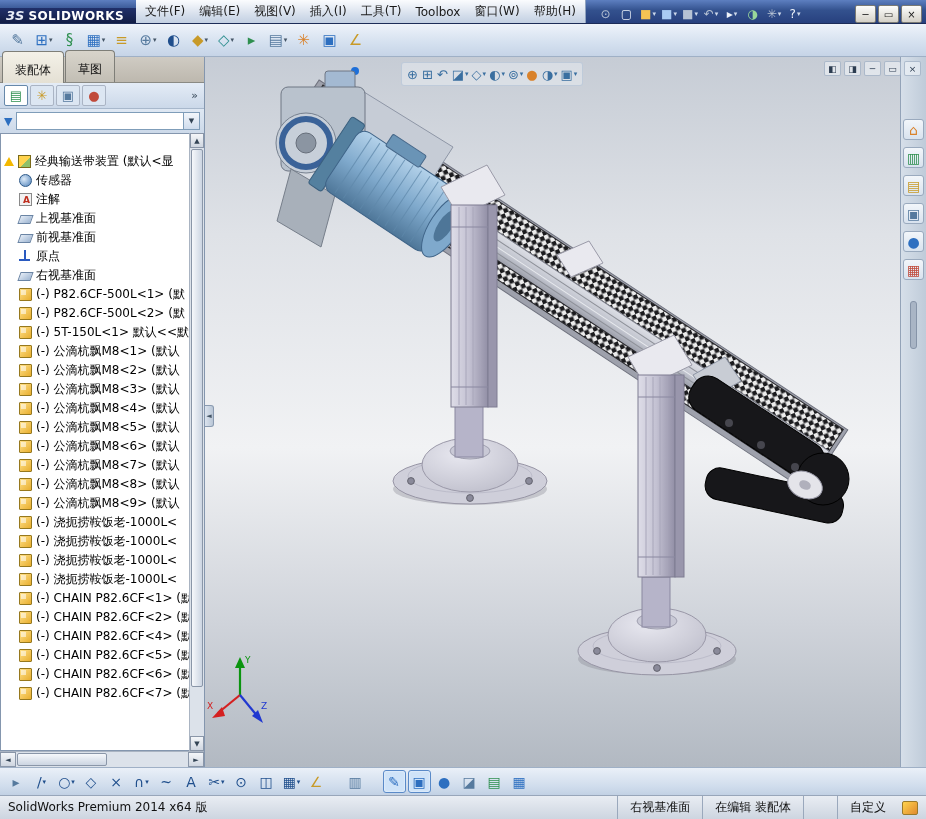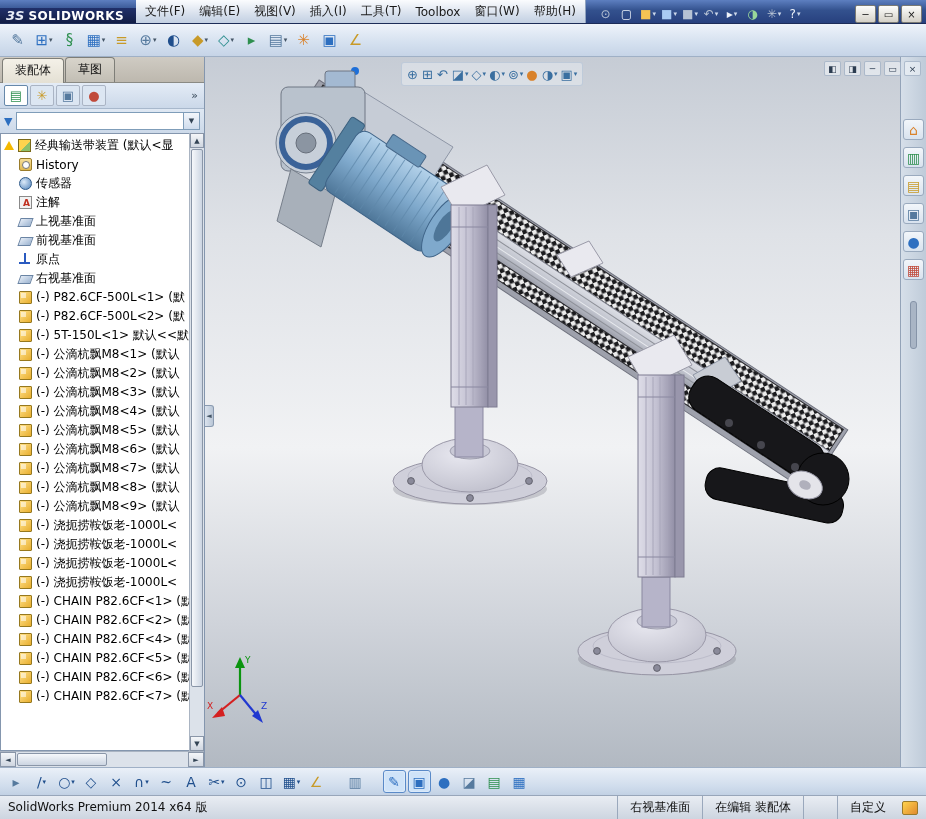--- a/index.html
+++ b/index.html
@@ -27,32 +27,32 @@
 .tb-icon{min-width:24px;height:26px;display:flex;align-items:center;justify-content:center;font-size:15px;border-radius:3px;padding:0 2px}
 .tb-icon .caret{color:#456}
 .c-blue{color:#2d6fc0}.c-navy{color:#1f4e8c}.c-green{color:#2e8f4f}.c-gold{color:#c89a28}.c-red{color:#c04a3a}.c-orange{color:#d9822b}.c-steel{color:#567a9e}.c-teal{color:#2e8f8f}
 .active-tool{background:#cfe3f8;border:1px solid #5a8ac8;box-shadow:inset 0 0 2px #fff}
 .gap{margin-left:14px}
 
 
 .main{position:absolute;top:57px;left:0;width:926px;height:710px}
 .left-panel{position:absolute;top:0;left:0;width:205px;height:710px;background:#d0dcea;border-right:1px solid #8496ae}
 .ptabs{position:absolute;top:0;left:0;right:0;height:26px;background:linear-gradient(180deg,#cfcbc3,#bdb8ae);display:flex;align-items:flex-end;padding:2px 2px 0 2px;gap:1px;border-bottom:1px solid #8a8a84}
-.ptab{padding:3px 12px 4px;border:1px solid #7e7e78;border-bottom:none;border-radius:4px 4px 0 0;background:linear-gradient(180deg,#d8d4cb,#c2beb4);font-size:12px}
+.ptab{padding:10px 12px 4px;border:1px solid #7e7e78;border-bottom:none;border-radius:4px 4px 0 0;background:linear-gradient(180deg,#d8d4cb,#c2beb4);font-size:12px}
 .ptab.active{background:linear-gradient(180deg,#f4f1e8,#e4e0d4);position:relative;top:1px}
 .pmgr{position:absolute;top:26px;left:0;right:0;height:26px;background:linear-gradient(180deg,#e4ecf6,#cbd8e9);display:flex;align-items:center;gap:2px;padding:0 4px;border-bottom:1px solid #a8b8cc}
 .pm-icon{width:24px;height:21px;display:flex;align-items:center;justify-content:center;font-size:13px;background:#dce6f2;border:1px solid #aab4c4;border-radius:2px}
 .pm-icon.selected{background:#fff;border-color:#6688aa}
 .pm-chevron{margin-left:auto;color:#345;font-size:11px;padding-right:2px}
 .filter-row{position:absolute;top:52px;left:0;right:0;height:24px;background:linear-gradient(180deg,#dfe8f3,#ccd9e9);display:flex;align-items:center;gap:4px;padding:0 4px}
 .funnel-icon{color:#2d6fc0;font-size:11px}
 .filter-combo{flex:1;height:18px;background:#fff;border:1px solid #7f9db9;display:flex;align-items:center}
 .filter-input{flex:1;border:none;outline:none;height:16px;font-size:11px;padding:0 3px;font-family:inherit;min-width:0}
 .combo-btn{width:16px;height:16px;background:linear-gradient(180deg,#f2f6fb,#cfdced);border-left:1px solid #7f9db9;font-size:7px;display:flex;align-items:center;justify-content:center;color:#345}
-.tree{position:absolute;top:76px;left:0;right:15px;bottom:16px;background:#fff;border:1px solid #8496ae;border-right:none;overflow:hidden;padding-top:2px}
+.tree{position:absolute;top:76px;left:0;right:15px;bottom:16px;background:#fff;border:1px solid #8496ae;border-right:none;overflow:hidden;padding-top:18px}
 .tree-row{height:19px;display:flex;align-items:center;gap:4px;padding-left:18px;white-space:nowrap;overflow:hidden}
 .tree-row.root{padding-left:3px}
 .tlabel{font-size:12px;color:#000}
 .ticon{width:13px;height:13px;flex:0 0 13px;position:relative;display:inline-block}
 .ticon.part{background:linear-gradient(135deg,#ffe089,#e8ae2e);border:1px solid #96781e;border-radius:1px}
 .ticon.part::after{content:"";position:absolute;left:1px;top:1px;width:5px;height:5px;background:rgba(255,255,255,.55)}
 .ticon.assembly{background:linear-gradient(135deg,#ffd34e 0 55%,#8ec06a 55% 100%);border:1px solid #7a6a1a}
 .ticon.history{background:linear-gradient(180deg,#f6df9a,#e0b84e);border:1px solid #9a7c2a;border-radius:2px}
 .ticon.history::after{content:"";position:absolute;right:1px;bottom:1px;width:6px;height:6px;border-radius:50%;background:#fdfdfd;border:1px solid #777}
 .ticon.sensor{border-radius:50%;background:radial-gradient(circle at 4px 4px,#dceaf8,#4f82ba);border:1px solid #2e5a8a}
@@ -298,24 +298,20 @@
         </span>
       </div>
       <div class="tree">
         <div class="tree-row root">
           <span class="warn"></span>
           <span class="ticon assembly"></span>
           <span class="tlabel">经典输送带装置 (默认&lt;显</span>
         </div>
         <div>
 
-            <div class="tree-row item">
-              <span class="ticon history"></span>
-              <span class="tlabel">History</span>
-            </div>
 
             <div class="tree-row item">
               <span class="ticon sensor"></span>
               <span class="tlabel">传感器</span>
             </div>
 
             <div class="tree-row item">
               <span class="ticon annotation"></span>
               <span class="tlabel">注解</span>
             </div>

